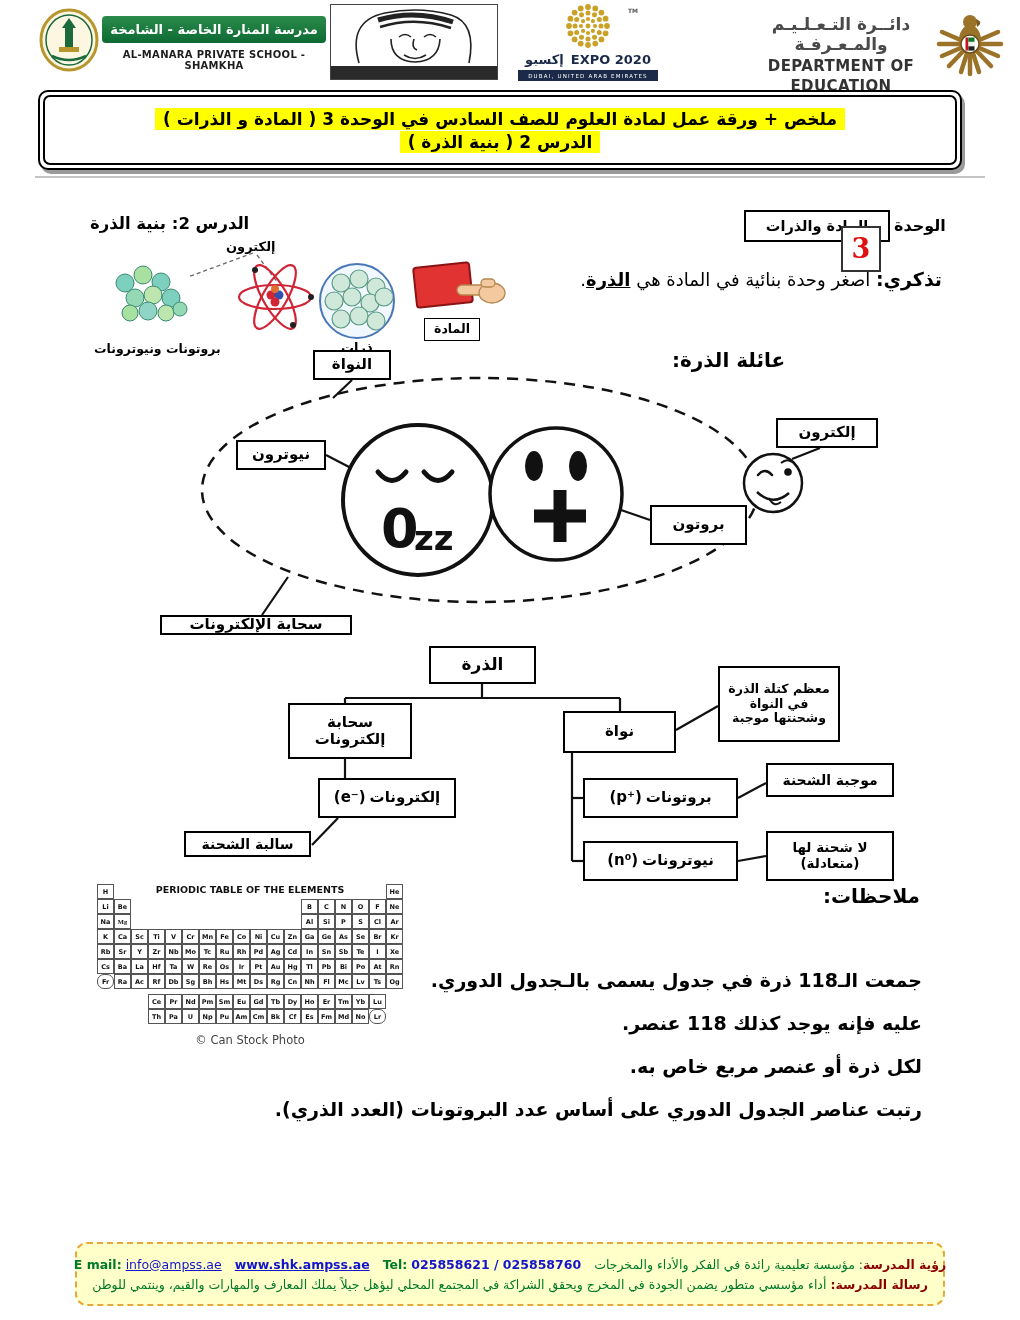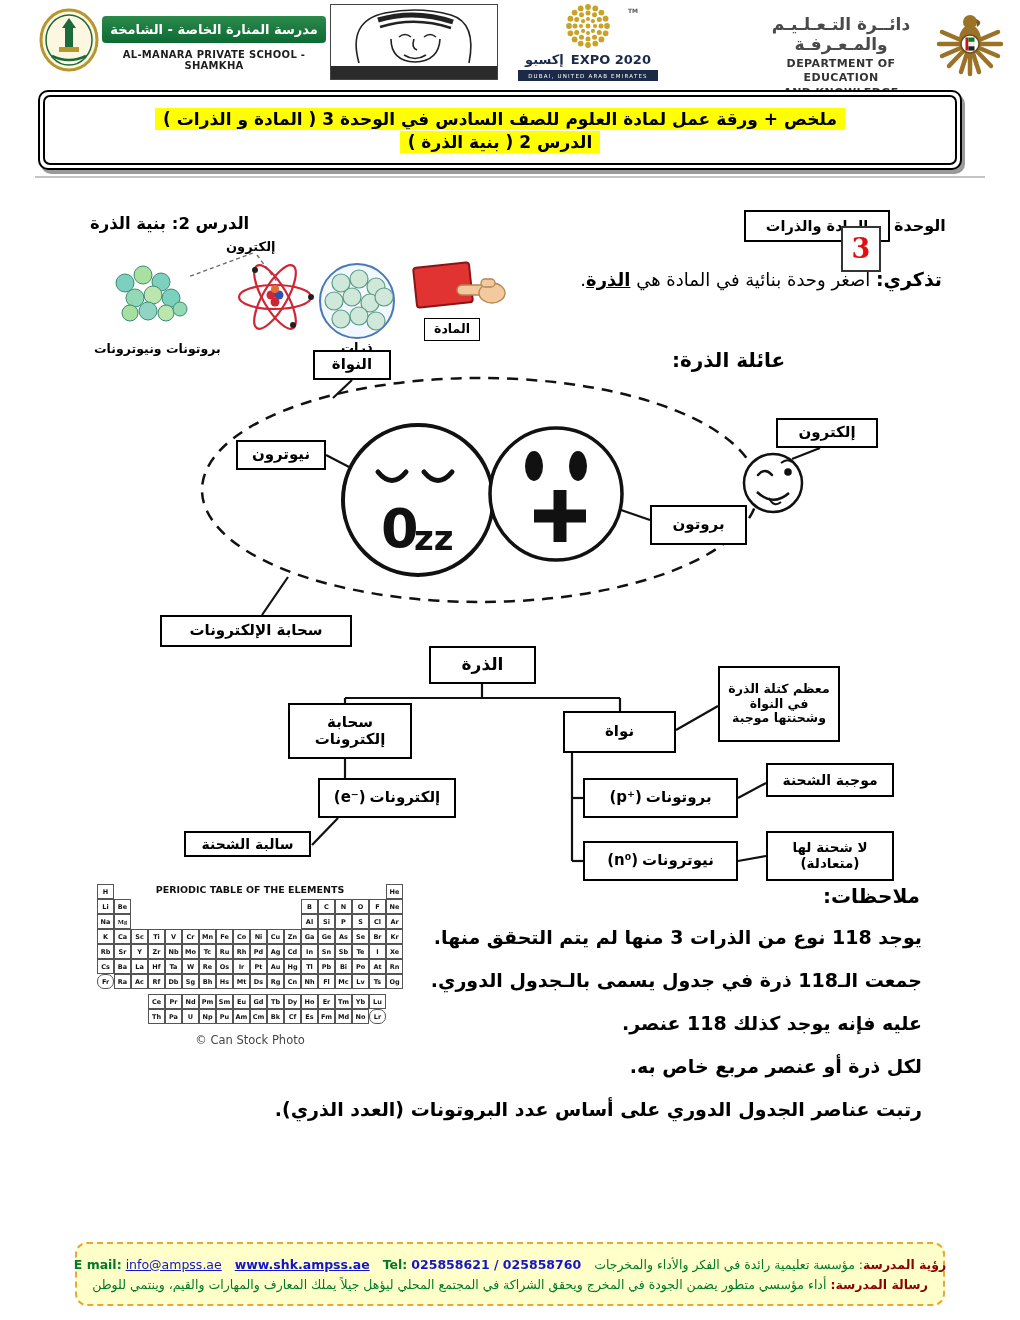--- a/index.html
+++ b/index.html
@@ -10,21 +10,21 @@
 .col{flex-direction:column}
 
 .school-banner{position:absolute;left:88px;top:10px;width:224px;height:27px;background:linear-gradient(#2a8a4a,#0e6a34);border-radius:4px;color:#fff;font-size:13px;font-weight:bold;display:flex;align-items:center;justify-content:center}
 .school-en{position:absolute;left:88px;top:43px;width:224px;font-size:10px;font-weight:bold;color:#1d1d1d;letter-spacing:.3px;text-align:center}
 .sketch-box{border:1.5px solid #444;background:#fff}
 .sketch-band{position:absolute;left:0;bottom:0;width:100%;height:13px;background:#2a2a2a}
 .expo-tm{position:absolute;right:20px;top:3px;font-size:6px;font-weight:bold;color:#555}
 .expo-row{display:flex;justify-content:center;gap:7px;font-weight:bold;font-size:13px;color:#1c2a4a;margin-top:-2px}
 .expo-band{margin-top:3px;background:#1c2a4a;color:#fff;font-size:5.5px;letter-spacing:1.2px;padding:2.5px 0;text-align:center}
 .dept-ar{font-size:17px;font-weight:bold;color:#4a4a4a;margin-bottom:3px}
-.dept-en{font-size:11px;font-weight:bold;color:#333;letter-spacing:.4px;line-height:1.3}
+.dept-en{font-size:15px;font-weight:bold;color:#333;letter-spacing:.4px;line-height:1.3}
 
 .title-box{left:38px;top:90px;width:924px;height:80px;border:2px solid #000;border-radius:10px;box-shadow:3px 4px 0 #9a9a9a;padding:3px;background:#fff}
 .title-inner{width:100%;height:100%;border:2px solid #000;border-radius:7px;display:flex;flex-direction:column;align-items:center;justify-content:center;gap:3px}
 .hl{background:#ffff00;font-weight:bold;font-size:17px;padding:1px 8px;color:#000}
 .gray-rule{left:35px;top:176px;width:950px;height:2px;background:#c4c4c4}
 
 .unit-label{left:894px;top:216px;font-size:16px;font-weight:bold}
 .unit-box{left:744px;top:210px;width:146px;height:32px;font-size:14.5px}
 .unit-number{left:841px;top:226px;width:40px;height:46px;font-size:27px;color:#e01010;font-family:"DejaVu Serif",serif;border:2.5px solid #333;z-index:3}
 .lesson-title{left:90px;top:214px;font-size:16.5px;font-weight:bold}
@@ -295,21 +295,21 @@
       <line x1="572" y1="521" x2="583" y2="521"></line>
       <line x1="738" y1="458" x2="766" y2="443"></line>
       <line x1="738" y1="521" x2="766" y2="516"></line>
     </g>
   </svg>
 
   <div class="abs box fb" style="left:313px;top:350px;width:78px;height:30px" dir="rtl">النواة</div>
   <div class="abs box fb" style="left:236px;top:440px;width:90px;height:30px" dir="rtl">نيوترون</div>
   <div class="abs box fb" style="left:776px;top:418px;width:102px;height:30px" dir="rtl">إلكترون</div>
   <div class="abs box fb" style="left:650px;top:505px;width:97px;height:40px" dir="rtl">بروتون</div>
-  <div class="abs box fb" style="left:160px;top:615px;width:192px;height:32px" dir="rtl">سحابة الإلكترونات</div>
+  <div class="abs box fb" style="left:160px;top:615px;width:192px;height:20px" dir="rtl">سحابة الإلكترونات</div>
 
   <div class="abs box" style="left:429px;top:646px;width:107px;height:38px;font-size:17px" dir="rtl">الذرة</div>
   <div class="abs box col fb" style="left:288px;top:703px;width:124px;height:56px" dir="rtl">
     <span>سحابة</span>
     <span>إلكترونات</span>
   </div>
   <div class="abs box fb" style="left:563px;top:711px;width:113px;height:42px" dir="rtl">نواة</div>
   <div class="abs box col" style="left:718px;top:666px;width:122px;height:76px;font-size:12.5px" dir="rtl">
     <span>معظم كتلة الذرة</span>
     <span>في النواة</span>
@@ -455,21 +455,20 @@
         <div class="pt-cell" style="grid-row-start: 2; grid-column-start: 13;">Es</div>
         <div class="pt-cell" style="grid-row-start: 2; grid-column-start: 14;">Fm</div>
         <div class="pt-cell" style="grid-row-start: 2; grid-column-start: 15;">Md</div>
         <div class="pt-cell" style="grid-row-start: 2; grid-column-start: 16;">No</div>
         <div class="pt-cell" style="grid-row-start: 2; grid-column-start: 17; border-radius: 7px;">Lr</div>
       </div>
     <div class="pt-credit">© Can Stock Photo</div>
   </div>
 
   <div class="abs notes-title" dir="rtl">ملاحظات:</div>
-  <div class="abs note-line" dir="rtl" style="right:98px;top:926px">يوجد 118 نوع من الذرات 3 منها لم يتم التحقق منها.</div>
   <div class="abs note-line" dir="rtl" style="right:98px;top:969px">جمعت الـ118 ذرة في جدول يسمى بالـجدول الدوري.</div>
   <div class="abs note-line" dir="rtl" style="right:98px;top:1012px">عليه فإنه يوجد كذلك 118 عنصر.</div>
   <div class="abs note-line" dir="rtl" style="right:98px;top:1055px">لكل ذرة أو عنصر مربع خاص به.</div>
   <div class="abs note-line" dir="rtl" style="right:98px;top:1098px">رتبت عناصر الجدول الدوري على أساس عدد البروتونات (العدد الذري).</div>
 
   <div class="abs footer">
     <div class="f-line">
       <span><span class="f-green f-bold">E mail:</span> <a class="f-link">info@ampss.ae</a></span>
       <a class="f-link f-bold">www.shk.ampss.ae</a>
       <span><span class="f-green f-bold">Tel:</span> <span class="f-blue f-bold">025858621 / 025858760</span></span>

